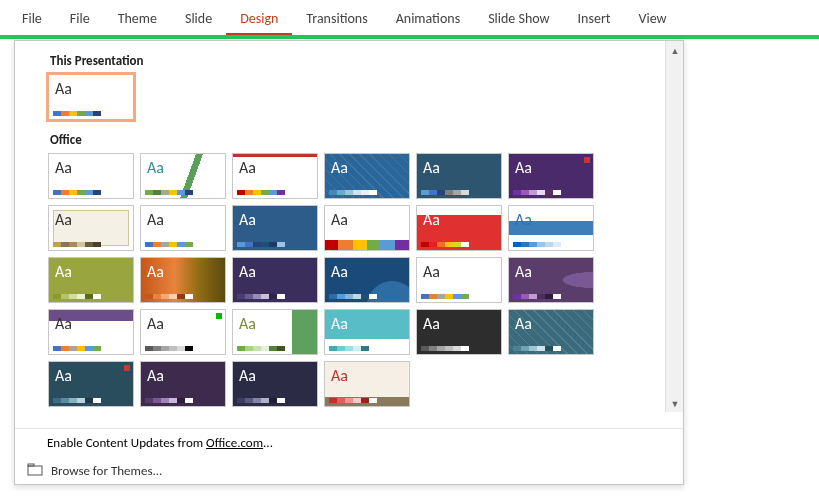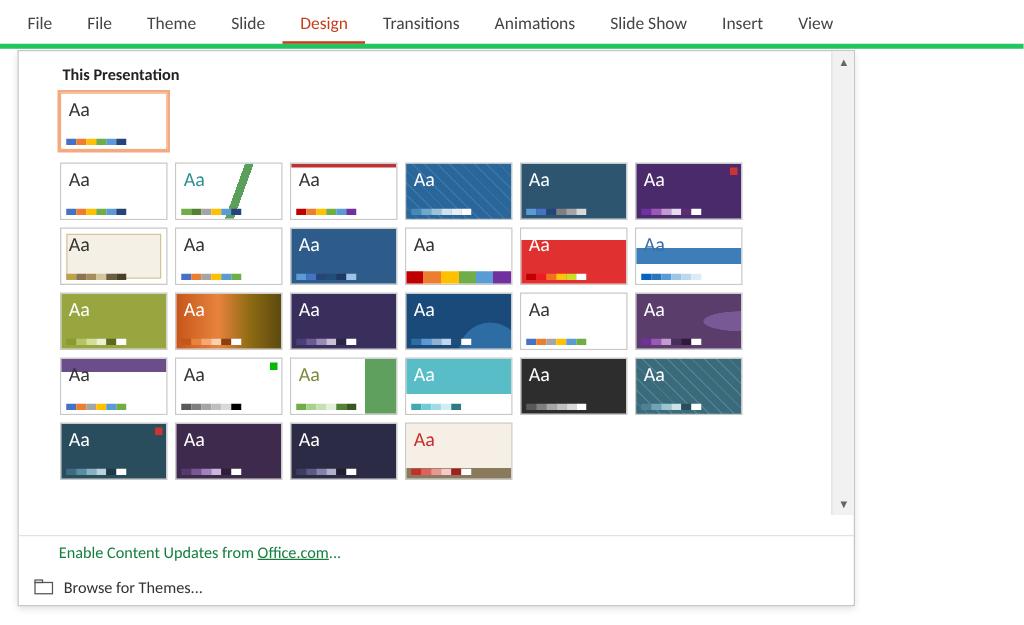--- a/index.html
+++ b/index.html
@@ -21,21 +21,21 @@
 .thumb .aa.dark { color: #333; }
 .thumb .aa.teal { color: #2f8f8f; }
 .thumb .aa.olive { color: #7a8a3a; }
 .thumb .aa.red { color: #c82d2d; }
 .thumb .aa.blue { color: #3a6ea5; }
 .thumb .swatches { position: absolute; bottom: 3px; left: 4px; display: flex; gap: 0; }
 .thumb .swatches span { width: 8px; height: 5px; display: block; }
 .bg-fill { position: absolute; inset: 0; }
 .menu-footer { position: absolute; left: 0; right: 0; bottom: 0; border-top: 1px solid #e2e2e2; }
 .menu-item { display: flex; align-items: center; gap: 8px; padding: 6px 12px; font-size: 13px; color: #333; cursor: pointer; }
-.menu-item.disabled { color: #15803d; cursor: default; padding-left: 32px; }
+.menu-item.disabled { color: #000000; cursor: default; padding-left: 32px; }
 .menu-icon { width: 16px; height: 16px; flex-shrink: 0; display: flex; align-items: center; justify-content: center; }
 .highlight-box { border: 3px solid #d23030; padding: 0; }
 .underline { text-decoration: underline; }
 </style>
 </head>
 <body>
 
 <div class="ribbon-tabs" id="ribbon-tabs">
     <div class="ribbon-tab">File</div>
     <div class="ribbon-tab">File</div>
@@ -59,20 +59,21 @@
           <div class="swatches">
             <span style="background: rgb(68, 114, 196);"></span>
             <span style="background: rgb(237, 125, 49);"></span>
             <span style="background: rgb(255, 192, 0);"></span>
             <span style="background: rgb(112, 173, 71);"></span>
             <span style="background: rgb(91, 155, 213);"></span>
             <span style="background: rgb(38, 68, 120);"></span>
           </div>
         </div>
       </div>
+    <div class="section-title">Office</div>
     <div class="thumb-row" id="row-office">
         <div class="thumb">
           <div class="bg-fill" style="background: rgb(255, 255, 255);"></div>
           <div class="aa dark">Aa</div>
           <div class="swatches">
             <span style="background: rgb(68, 114, 196);"></span>
             <span style="background: rgb(237, 125, 49);"></span>
             <span style="background: rgb(255, 192, 0);"></span>
             <span style="background: rgb(112, 173, 71);"></span>
             <span style="background: rgb(91, 155, 213);"></span>

